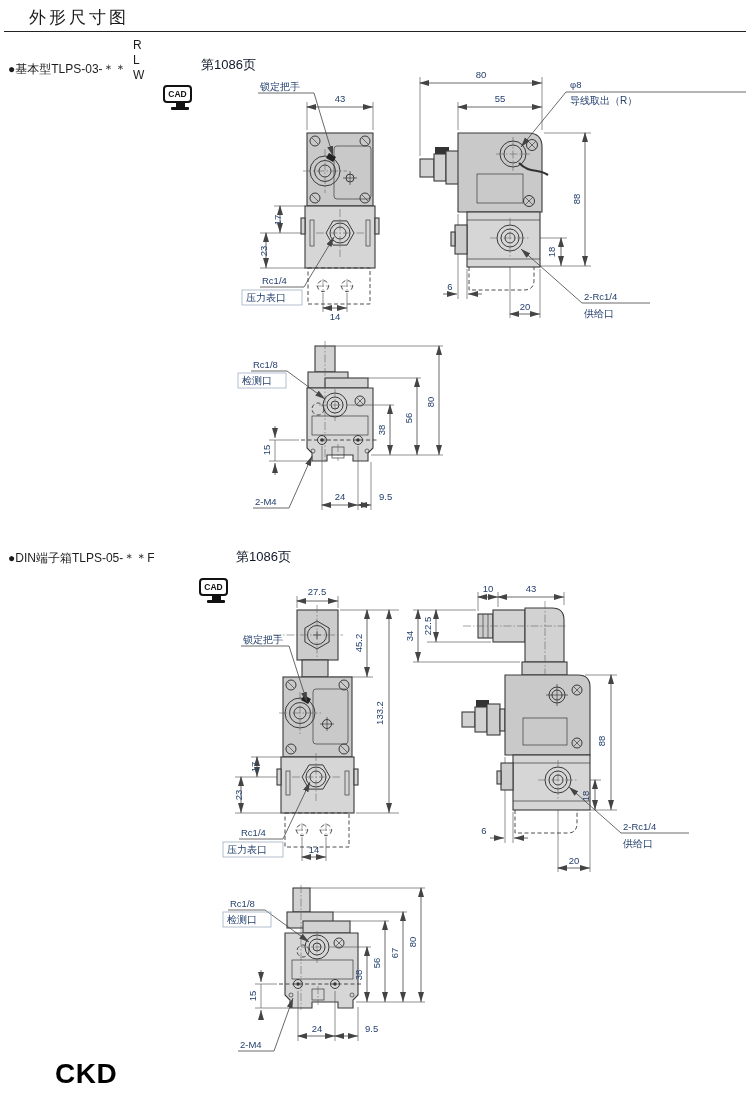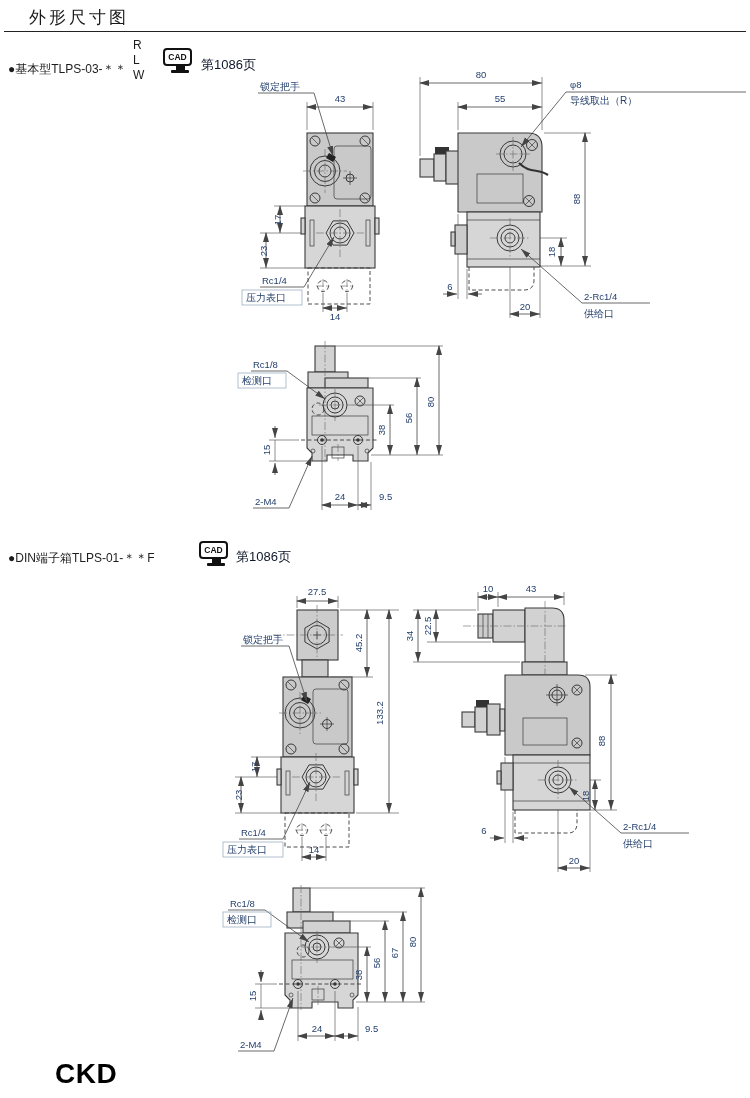--- a/index.html
+++ b/index.html
@@ -4,21 +4,21 @@
 <style>
   html,body{margin:0;padding:0;background:#fff;}
   .page{position:relative;width:750px;height:1098px;background:#fff;overflow:hidden;
         font-family:"Liberation Sans",sans-serif;color:#1a1a1a;}
   .title{position:absolute;left:10px;top:6px;font-family:"DejaVu Serif",serif;
          font-size:17px;letter-spacing:3px;color:#1a1a1a;margin-left:19px;}
   .rule{position:absolute;left:4px;right:4px;top:31px;border-top:1.6px solid #222;}
   .sec-label{position:absolute;font-size:12px;color:#1c1c1c;white-space:nowrap;}
   .variants{position:absolute;font-size:12px;color:#1c1c1c;line-height:15px;}
   .pageref{position:absolute;font-size:13px;color:#0f172a;}
-  .cad{position:absolute;width:34px;height:30px;cursor:pointer;}
+  .cad{position:absolute;width:34px;height:30px;cursor:pointer;margin-top:37px;}
   .cad-screen{width:25px;height:14px;border:2.5px solid #111;border-radius:4px;
               display:flex;align-items:center;justify-content:center;
               font-size:8.5px;font-weight:bold;color:#111;letter-spacing:0;}
   .cad-stand{width:9px;height:3.5px;background:#111;margin:0 auto;}
   .cad-base{width:18px;height:3.5px;background:#111;margin:0 auto;border-radius:1px;}
   .logo{position:absolute;left:55px;top:1058px;font-size:28px;font-weight:800;
         color:#000000;letter-spacing:0.5px;text-align:right;}
   svg.drawing{position:absolute;overflow:visible;}
   svg text{font-family:"Liberation Sans",sans-serif;}
   .d{fill:#25416d;font-size:9.5px;}
@@ -280,21 +280,21 @@
     <text class="lb" x="17" y="46">检测口</text>
     <text class="d" x="160" y="92" text-anchor="middle" transform="rotate(-90 160 92)">38</text>
     <text class="d" x="187" y="80" text-anchor="middle" transform="rotate(-90 187 80)">56</text>
     <text class="d" x="209" y="64" text-anchor="middle" transform="rotate(-90 209 64)">80</text>
     <text class="d" x="45" y="112" text-anchor="middle" transform="rotate(-90 45 112)">15</text>
     <text class="d" x="30" y="167">2-M4</text>
     <text class="d" x="115" y="162" text-anchor="middle">24</text>
     <text class="d" x="154" y="162">9.5</text>
   </svg>
 
-  <div class="sec-label" style="left:8px;top:550px">●DIN端子箱TLPS-01-＊＊F</div>
+  <div class="sec-label" style="left:8px;top:550px">●DIN端子箱TLPS-05-＊＊F</div>
   <div class="cad" style="left:199px;top:541px">
     <div class="cad-screen">CAD</div>
     <div class="cad-stand"></div>
     <div class="cad-base"></div>
   </div>
   <div class="pageref" style="left:236px;top:548px">第1086页</div>
 
   <svg class="drawing" style="left:213px;top:585px" width="200" height="293" viewBox="0 0 200 293">
     <g>
       <line class="ext" x1="84" y1="23" x2="84" y2="11"></line>

